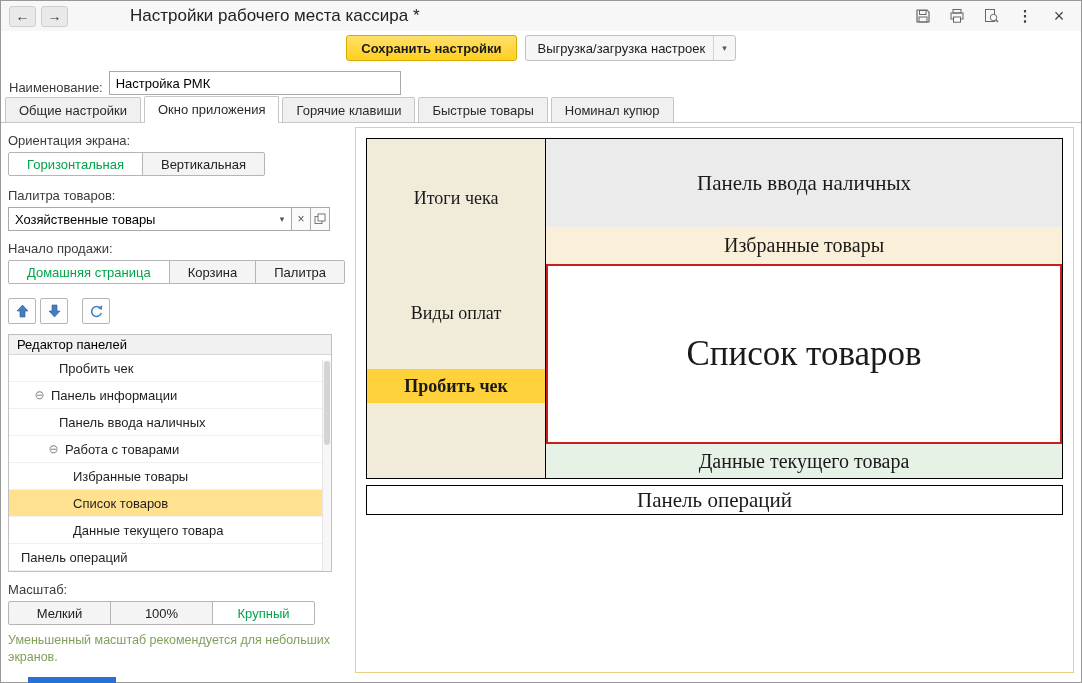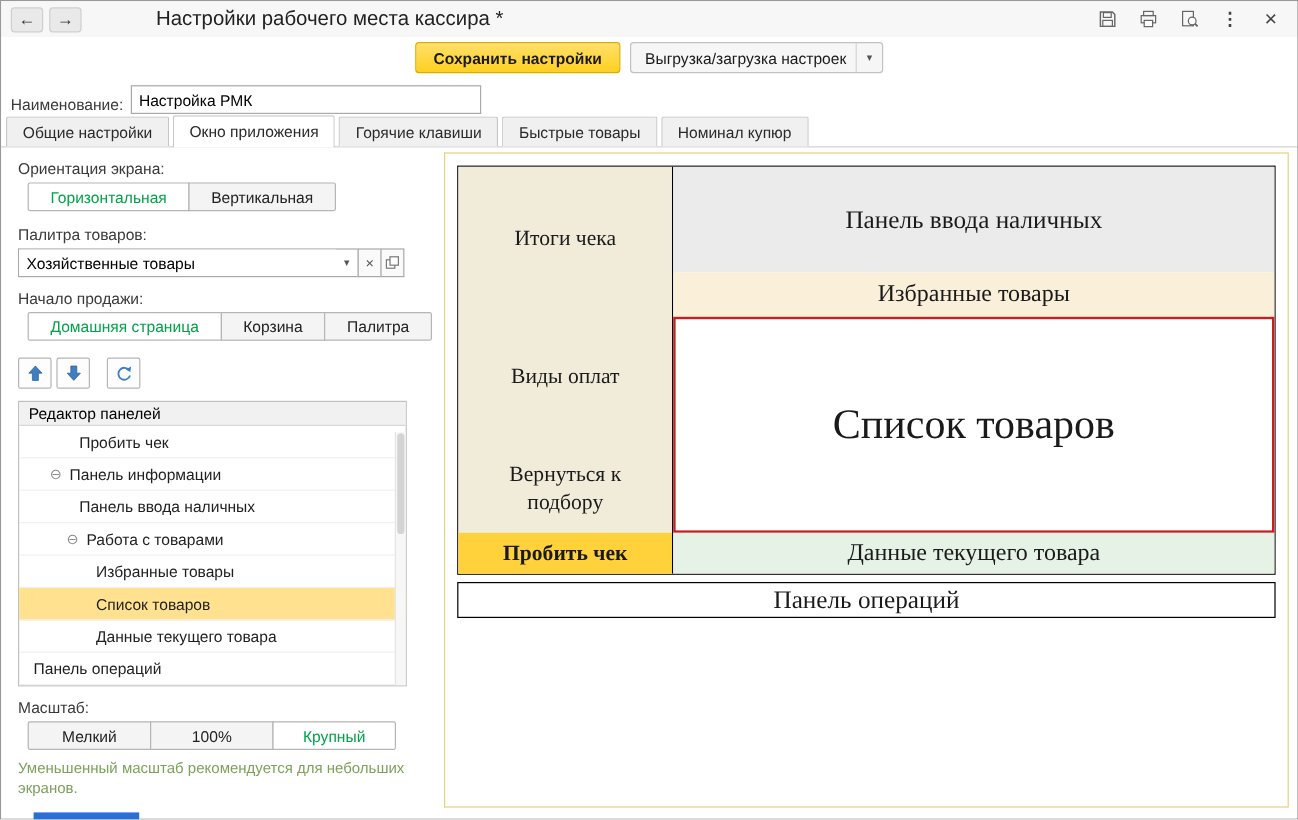--- a/index.html
+++ b/index.html
@@ -28,26 +28,26 @@
   .field-label { color:#3a3a3a; }
   .name-input { width:292px; height:24px; border:1px solid #a9a9a9; padding:0 6px; font-size:13px; font-family:inherit; }
 
   
   .tabs { height:28px; flex:0 0 28px; display:flex; align-items:flex-end; padding:0 0 0 4px; border-bottom:1px solid #c6c6c6; background:#fff; }
   .tab { height:25px; padding:0 13px; display:flex; align-items:center; border:1px solid #c6c6c6; border-bottom:none; background:#f0f0f0; margin-right:3px; cursor:pointer; color:#2a2a2a; border-radius:2px 2px 0 0; white-space:nowrap; }
   .tab.active { background:#fff; height:27px; margin-bottom:-1px; padding-bottom:1px; }
 
   
   .content { flex:1; display:flex; min-height:0; background:#fff; }
-  .left-panel { flex:0 0 338px; padding:8px 6px 0 14px; }
+  .left-panel { flex:0 0 338px; padding:8px 6px 0 7px; }
 
   .group-label { color:#3a3a3a; margin:2px 0 4px 0; }
   .seg { display:inline-flex; }
   .seg-btn { height:24px; padding:0 18px; border:1px solid #b5b5b5; background:#f4f4f4; display:flex; align-items:center; justify-content:center; cursor:pointer; margin-left:-1px; color:#222; font-size:13px; white-space:nowrap; }
-  .seg-btn:first-child { margin-left:8px; border-radius:2px 0 0 2px;text-align:center; }
+  .seg-btn:first-child { margin-left:0; border-radius:2px 0 0 2px;text-align:center; }
   .seg-btn:last-child { border-radius:0 2px 2px 0; }
   .seg-btn.selected { background:#fff; color:#00a34a; }
   .seg-btn.scale { width:103px; padding:0; }
 
   .mb10 { margin-bottom:10px; }
 
   .combo { display:flex; width:322px; height:24px; margin-bottom:10px;border-radius:11px; }
   .combo-field { flex:1; display:flex; border:1px solid #a9a9a9; background:#fff; }
   .combo-field input { flex:1; border:none; outline:none; padding:0 6px; font:inherit; min-width:0; }
   .combo-drop { width:18px; display:flex; align-items:center; justify-content:center; font-size:9px; color:#555; cursor:pointer; }
@@ -246,21 +246,20 @@
       <div class="scale-note">Уменьшенный масштаб рекомендуется для небольших экранов.</div>
 
     </div>
 
     <div class="preview-wrap">
       <div class="preview-frame">
         <div class="mock-main">
           <div class="mock-left">
             <div class="mcell cell-itogi">Итоги чека</div>
             <div class="mcell cell-vidy">Виды оплат</div>
-            <div class="mcell cell-vern">Вернуться к подбору</div>
             <div class="mcell cell-probit">Пробить чек</div>
           </div>
           <div class="mock-right">
             <div class="mcell cell-cash">Панель ввода наличных</div>
             <div class="mcell cell-fav">Избранные товары</div>
             <div class="mcell cell-list">Список товаров</div>
             <div class="mcell cell-cur">Данные текущего товара</div>
           </div>
         </div>
         <div class="mock-ops">Панель операций</div>

